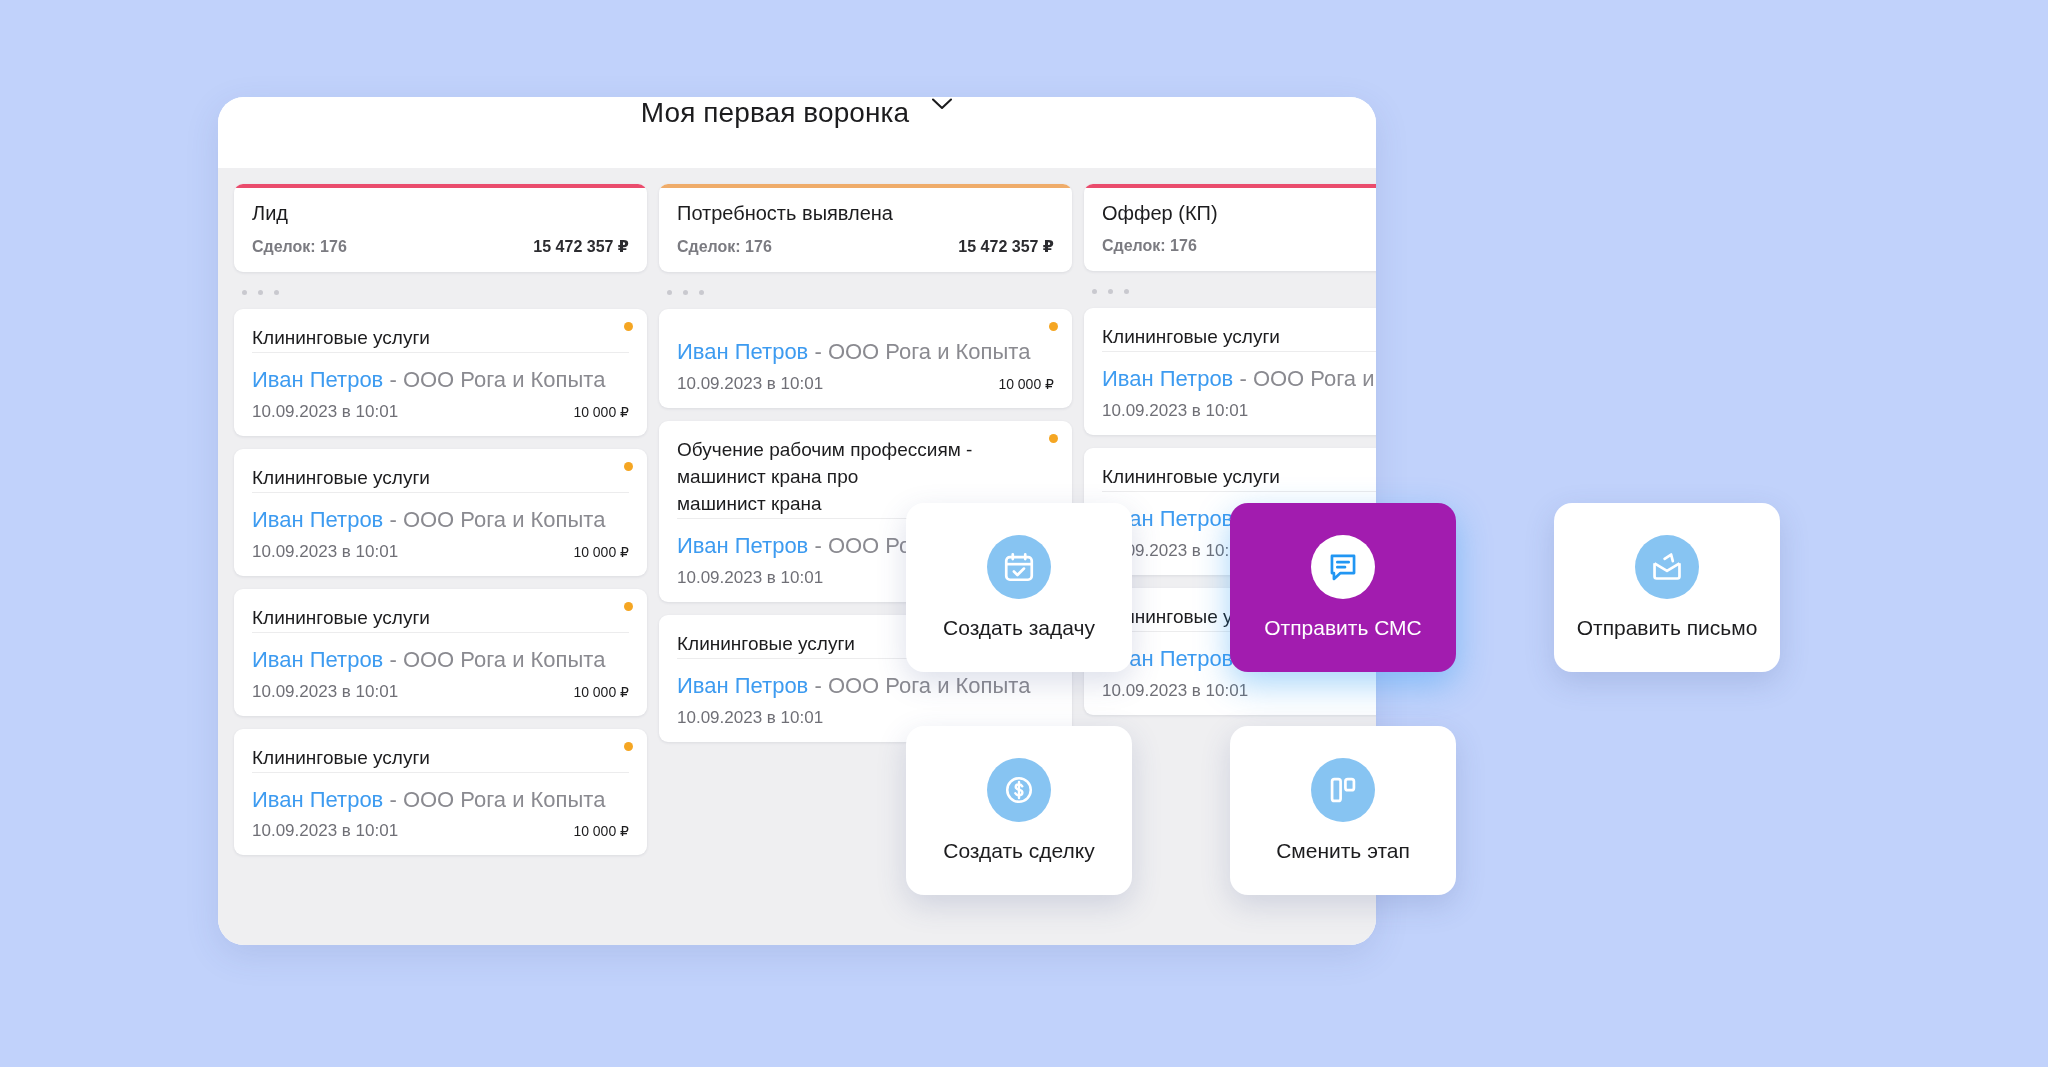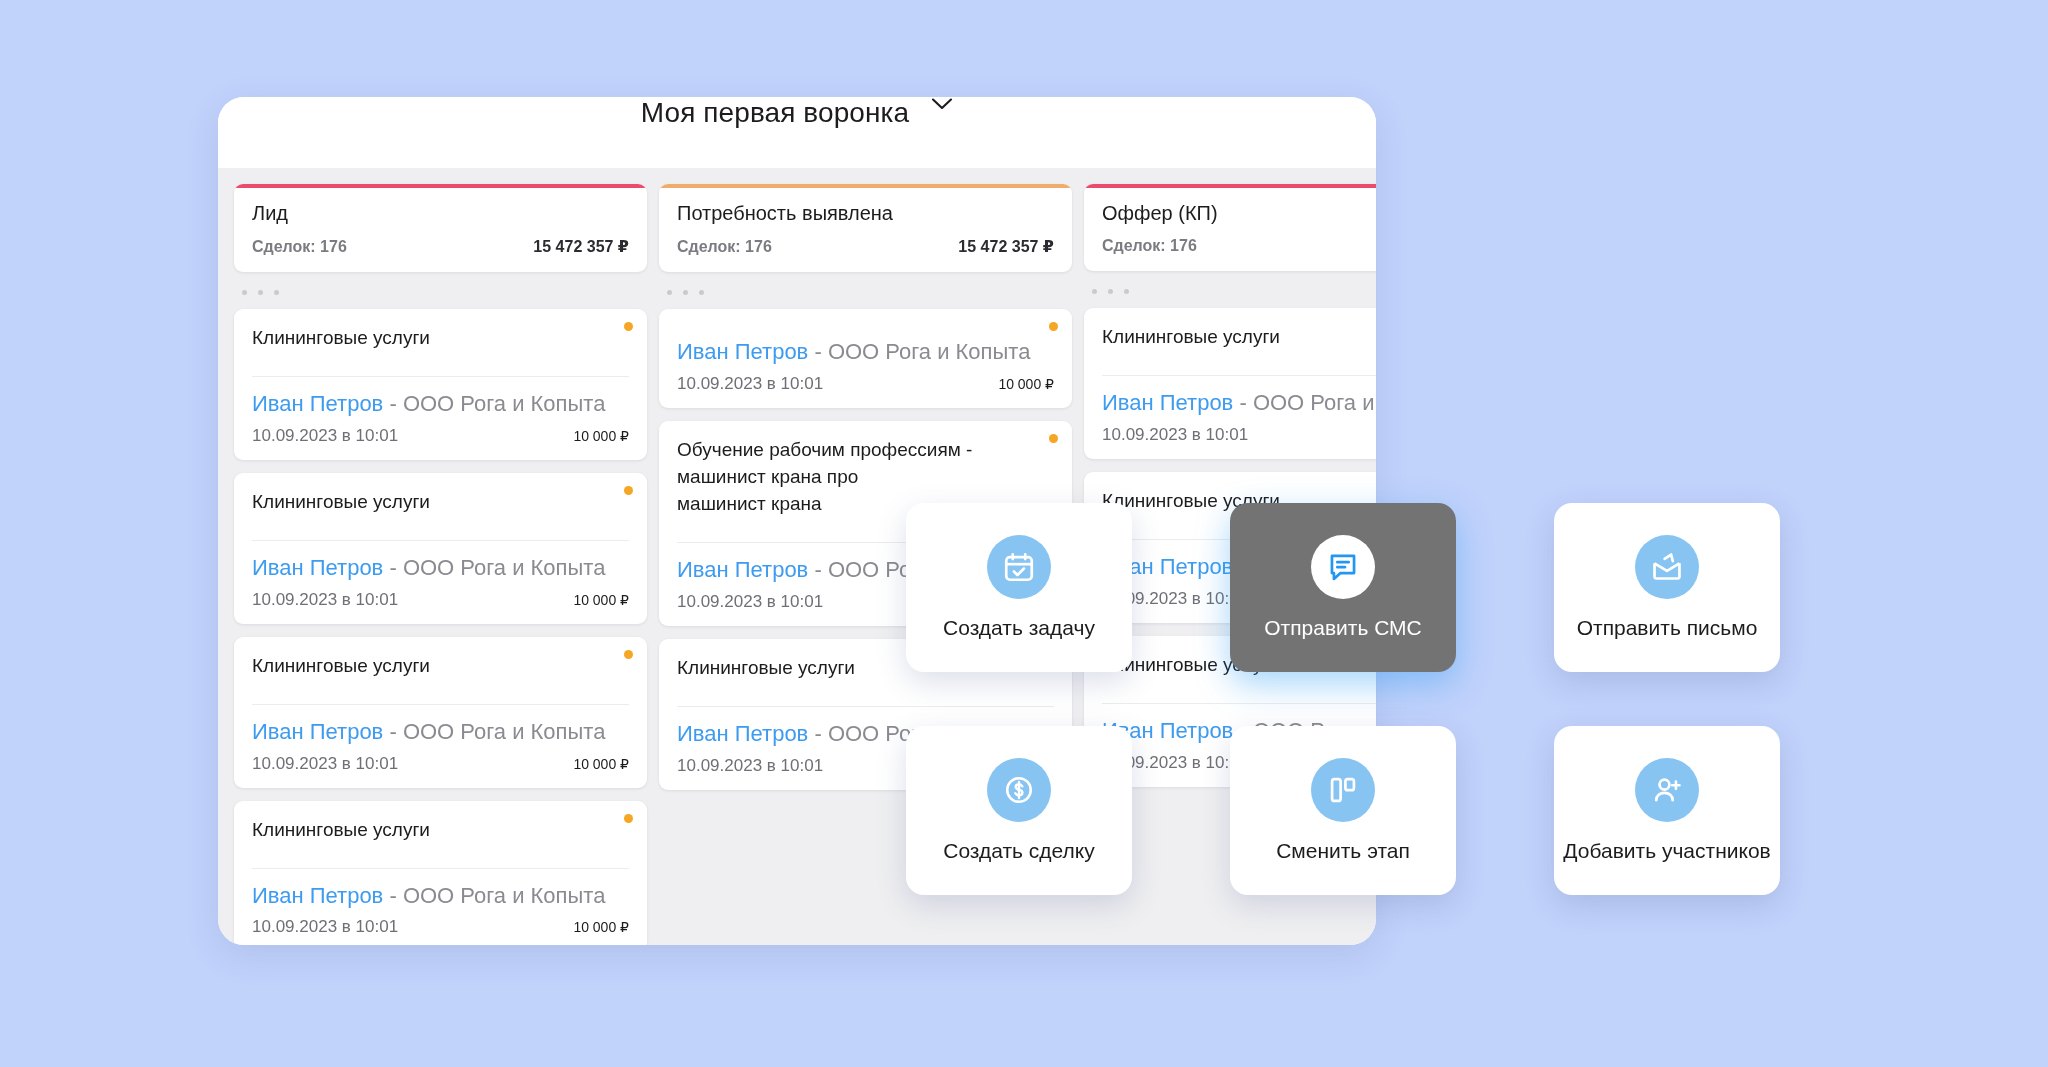--- a/index.html
+++ b/index.html
@@ -66,21 +66,21 @@
     padding:16px 18px 14px 18px;
     box-shadow:0 1px 3px rgba(40,50,80,.10);
   }
   .deal-dot{
     position:absolute; right:14px; top:13px;
     width:9px; height:9px; border-radius:50%;
     background:#f5a623;
   }
   .deal-title{
     font-size:19px; color:#1c1c1e; line-height:1.42;
-    padding-right:22px; padding-bottom:24px;
+    padding-right:22px; padding-bottom:0;
     border-bottom:1px solid #ececed;
     white-space:pre-line;
   }
   .deal-body{ padding-top:11px; }
   .deal-party{ font-size:22px; line-height:1.45; margin-bottom:6px; white-space:nowrap; }
   .deal-party .person{ color:#3d9bf0; }
   .deal-party .sep{ color:#8a8a90; }
   .deal-party .company{ color:#8a8a90; }
   .deal-foot{ display:flex; justify-content:space-between; align-items:baseline; }
   .deal-date{ font-size:17px; color:#6f6f76; white-space:nowrap; }
@@ -96,21 +96,21 @@
     display:flex; flex-direction:column;
     align-items:center; justify-content:center;
     gap:17px;
   }
   .action .bubble{
     width:64px; height:64px; border-radius:50%;
     background:#87c4f2;
     display:flex; align-items:center; justify-content:center;
   }
   .action .a-label{ font-size:21px; color:#1c1c1e; white-space:nowrap; }
-  .action.primary{ background:#737373; box-shadow:0 12px 34px rgba(33,150,243,.40); }
+  .action.primary{ background:#a21caf; box-shadow:0 12px 34px rgba(33,150,243,.40); }
   .action.primary .bubble{ background:#ffffff; }
   .action.primary .a-label{ color:#ffffff; }
 </style>
 </head>
 <body>
 
 <div id="stage">
 
   <div class="crm-window">
 
@@ -369,24 +369,14 @@
   <div class="action" style="left:1230px; top:726px;">
     <span class="bubble">
       <svg width="34" height="34" viewBox="0 0 24 24" fill="none">
         <rect x="4.3" y="4.3" width="6" height="15.4" rx="1.6" stroke="#fff" stroke-width="1.9"></rect>
         <rect x="13.7" y="4.3" width="6" height="7.8" rx="1.6" stroke="#fff" stroke-width="1.9"></rect>
       </svg>
     </span>
     <span class="a-label">Сменить этап</span>
   </div>
 
-  <div class="action" style="left:1554px; top:726px;">
-    <span class="bubble">
-      <svg width="34" height="34" viewBox="0 0 24 24" fill="none">
-        <circle cx="10.2" cy="8.2" r="3.5" stroke="#fff" stroke-width="1.9"></circle>
-        <path d="M4.4 19.2c0-3.2 2.6-5.2 5.8-5.2s5.8 2 5.8 5.2" stroke="#fff" stroke-width="1.9" stroke-linecap="round"></path>
-        <path d="M18.3 6.1v5.1M15.7 8.65h5.1" stroke="#fff" stroke-width="1.9" stroke-linecap="round"></path>
-      </svg>
-    </span>
-    <span class="a-label">Добавить участников</span>
-  </div>
 
 </div>
 
 </body></html>

